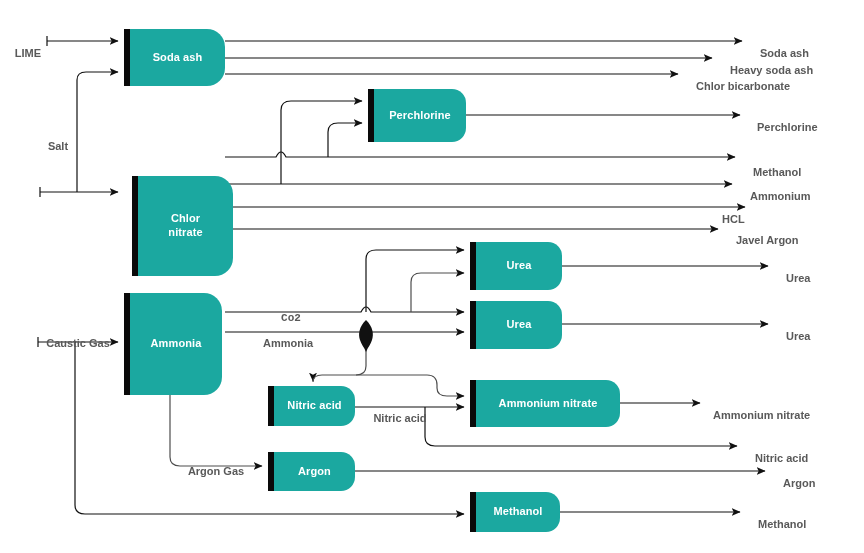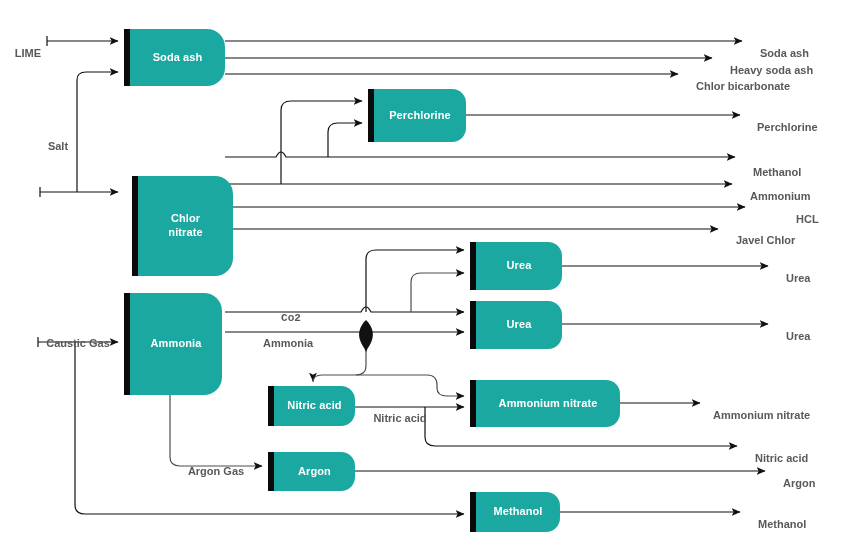--- a/index.html
+++ b/index.html
@@ -156,22 +156,22 @@
   <div class="lbl c" style="left:288px;top:331px;">Ammonia</div>
   <div class="lbl c" style="left:400px;top:406px;">Nitric acid</div>
   <div class="lbl c" style="left:216px;top:459px;">Argon Gas</div>
 
   <div class="lbl r" style="left:760px;top:41px;">Soda ash</div>
   <div class="lbl r" style="left:730px;top:58px;">Heavy soda ash</div>
   <div class="lbl r" style="left:696px;top:74px;">Chlor  bicarbonate</div>
   <div class="lbl r" style="left:757px;top:115px;">Perchlorine</div>
   <div class="lbl r" style="left:753px;top:160px;">Methanol</div>
   <div class="lbl r" style="left:750px;top:184px;">Ammonium</div>
-  <div class="lbl r" style="left:796px;top:207px;">HCL</div>
-  <div class="lbl r" style="left:736px;top:228px;">Javel Chlor</div>
+  <div class="lbl r" style="left:722px;top:207px;">HCL</div>
+  <div class="lbl r" style="left:736px;top:228px;">Javel Argon</div>
   <div class="lbl r" style="left:786px;top:266px;">Urea</div>
   <div class="lbl r" style="left:786px;top:324px;">Urea</div>
   <div class="lbl r" style="left:713px;top:403px;">Ammonium nitrate</div>
   <div class="lbl r" style="left:755px;top:446px;">Nitric acid</div>
   <div class="lbl r" style="left:783px;top:471px;">Argon</div>
   <div class="lbl r" style="left:758px;top:512px;">Methanol</div>
 
 </div>
 
 </body></html>

